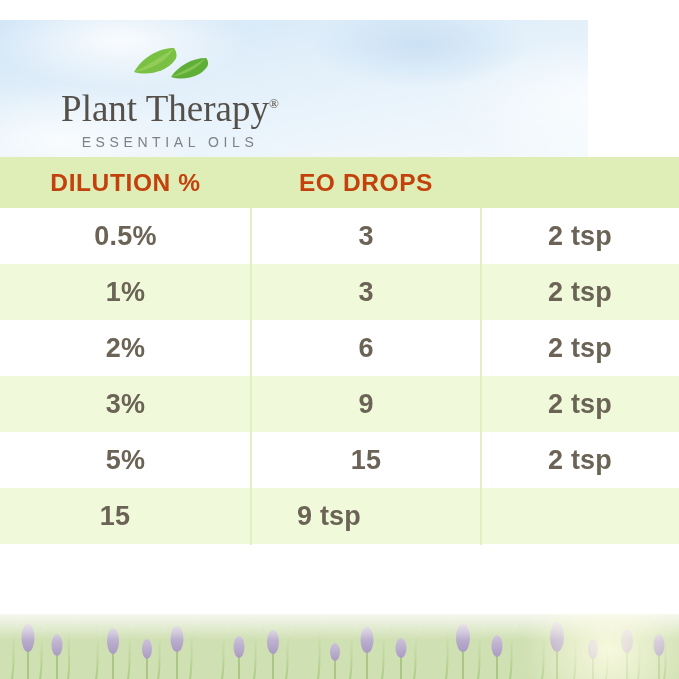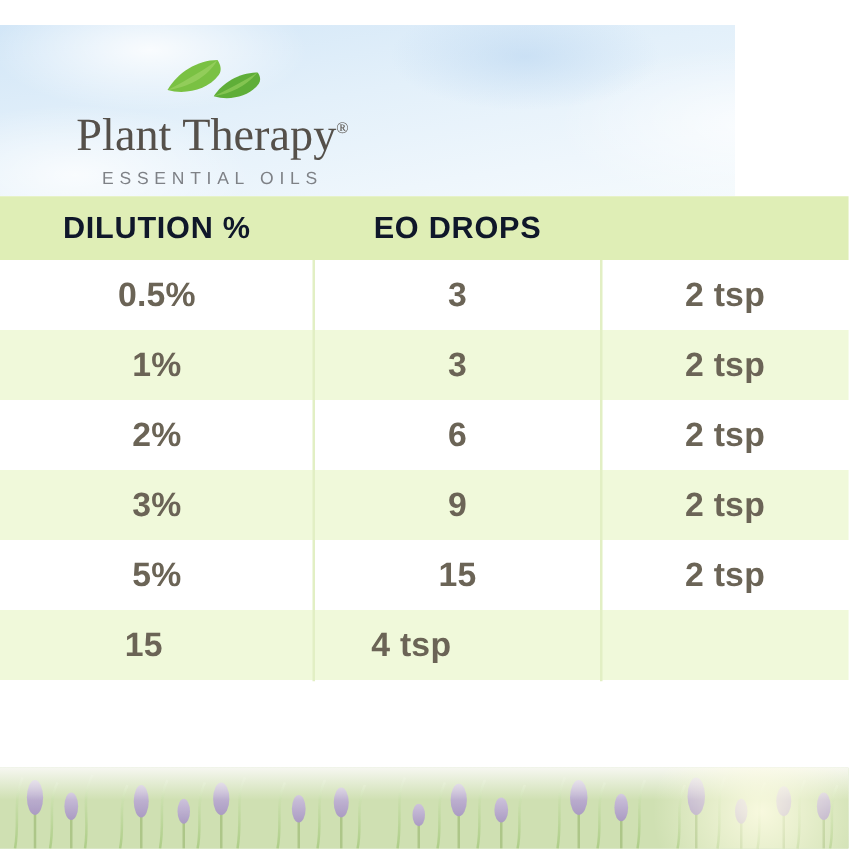--- a/index.html
+++ b/index.html
@@ -128,21 +128,21 @@
     box-sizing: border-box;
   }
   .c1 { width: 251px; }
   .c2 { width: 230px; }
   .c3 { width: 198px; }
 
   .t-head .t-cell {
     font-weight: bold;
     font-size: 24.5px;
     letter-spacing: 0.6px;
-    color: #0f172a;
+    color: #c2410c;
   }
   .t-body-row .t-cell {
     font-size: 27px;
     font-weight: bold;
     color: #6b6456;
     letter-spacing: 0.2px;
     text-align: center;
   }
 
   
@@ -260,21 +260,21 @@
     </div>
 
     <div class="t-row t-body-row plain">
       <div class="t-cell c1">5%</div>
       <div class="t-cell c2">15</div>
       <div class="t-cell c3">2 tsp</div>
     </div>
 
     <div class="t-row t-body-row alt">
       <div class="t-cell c2">15</div>
-      <div class="t-cell c3">4 tsp</div>
+      <div class="t-cell c3">9 tsp</div>
     </div>
 
     <div class="divider d1"></div>
     <div class="divider d2"></div>
   </div>
 
 
   <div class="field">
     <svg width="679" height="65" viewBox="0 0 679 65">
       <defs>

